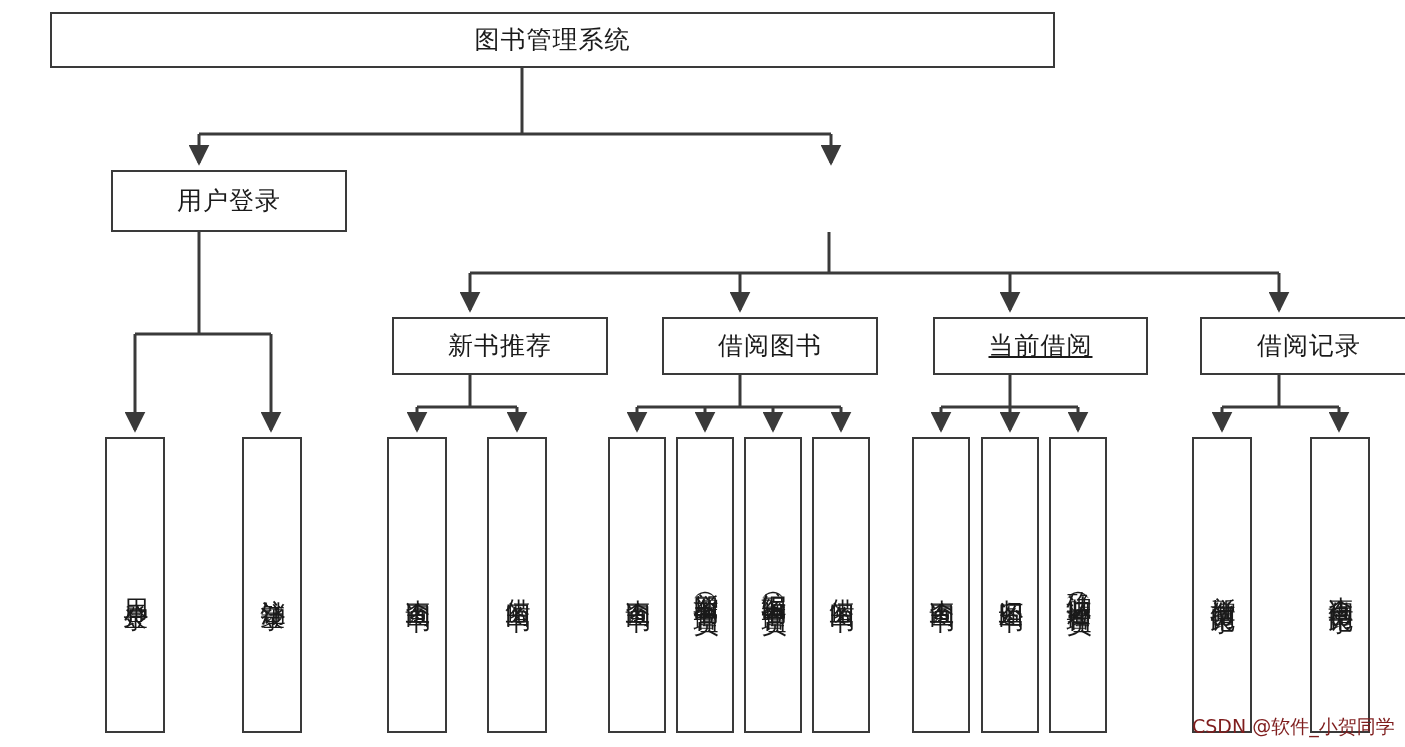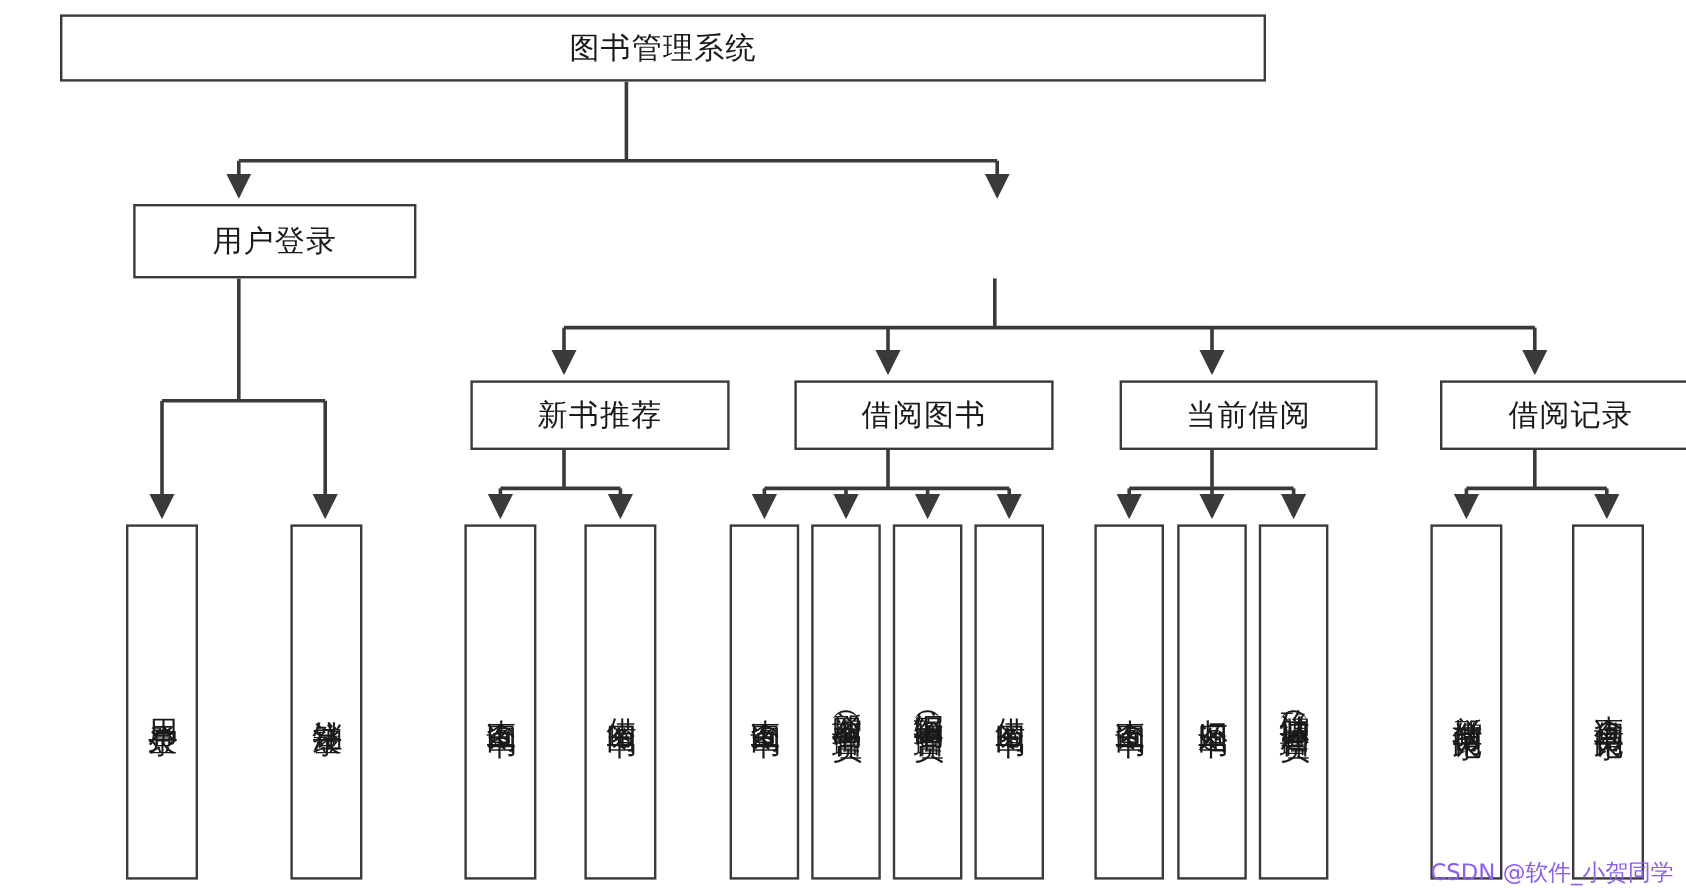--- a/index.html
+++ b/index.html
@@ -54,21 +54,21 @@
     top: 0;
     width: 1405px;
     height: 747px;
     pointer-events: none;
   }
   .watermark {
     position: absolute;
     left: 1192px;
     top: 714px;
     font-size: 19px;
-    color: #8b5cf6;
+    color: #7f1d1d;
     white-space: nowrap;
     font-family: "DejaVu Sans", "Liberation Sans", sans-serif;
   }
 </style>
 </head>
 <body>
 
 <div id="canvas">
 
   <svg id="edges" viewBox="0 0 1405 747" width="1405" height="747" xmlns="http://www.w3.org/2000/svg">
@@ -128,21 +128,21 @@
   <div class="node h" style="left:81px; top:170px; width:236px; height:62px;">
     <span class="htext">用户登录</span>
   </div>
 
   <div class="node h" style="left:362px; top:317px; width:216px; height:58px;">
     <span class="htext">新书推荐</span>
   </div>
   <div class="node h" style="left:632px; top:317px; width:216px; height:58px;">
     <span class="htext">借阅图书</span>
   </div>
-  <div class="node h" style="left:903px; top:317px; width:215px; height:58px;">
+  <div class="node h" style="left:903px; top:317px; width:215px; height:58px;text-decoration:underline;">
     <span class="htext">当前借阅</span>
   </div>
   <div class="node h" style="left:1170px; top:317px; width:218px; height:58px;">
     <span class="htext">借阅记录</span>
   </div>
 
   <div class="node v" style="left:105px; top:437px; width:60px; height:296px;">
     <span class="vtext">用户登录</span>
   </div>
   <div class="node v" style="left:242px; top:437px; width:60px; height:296px;">

